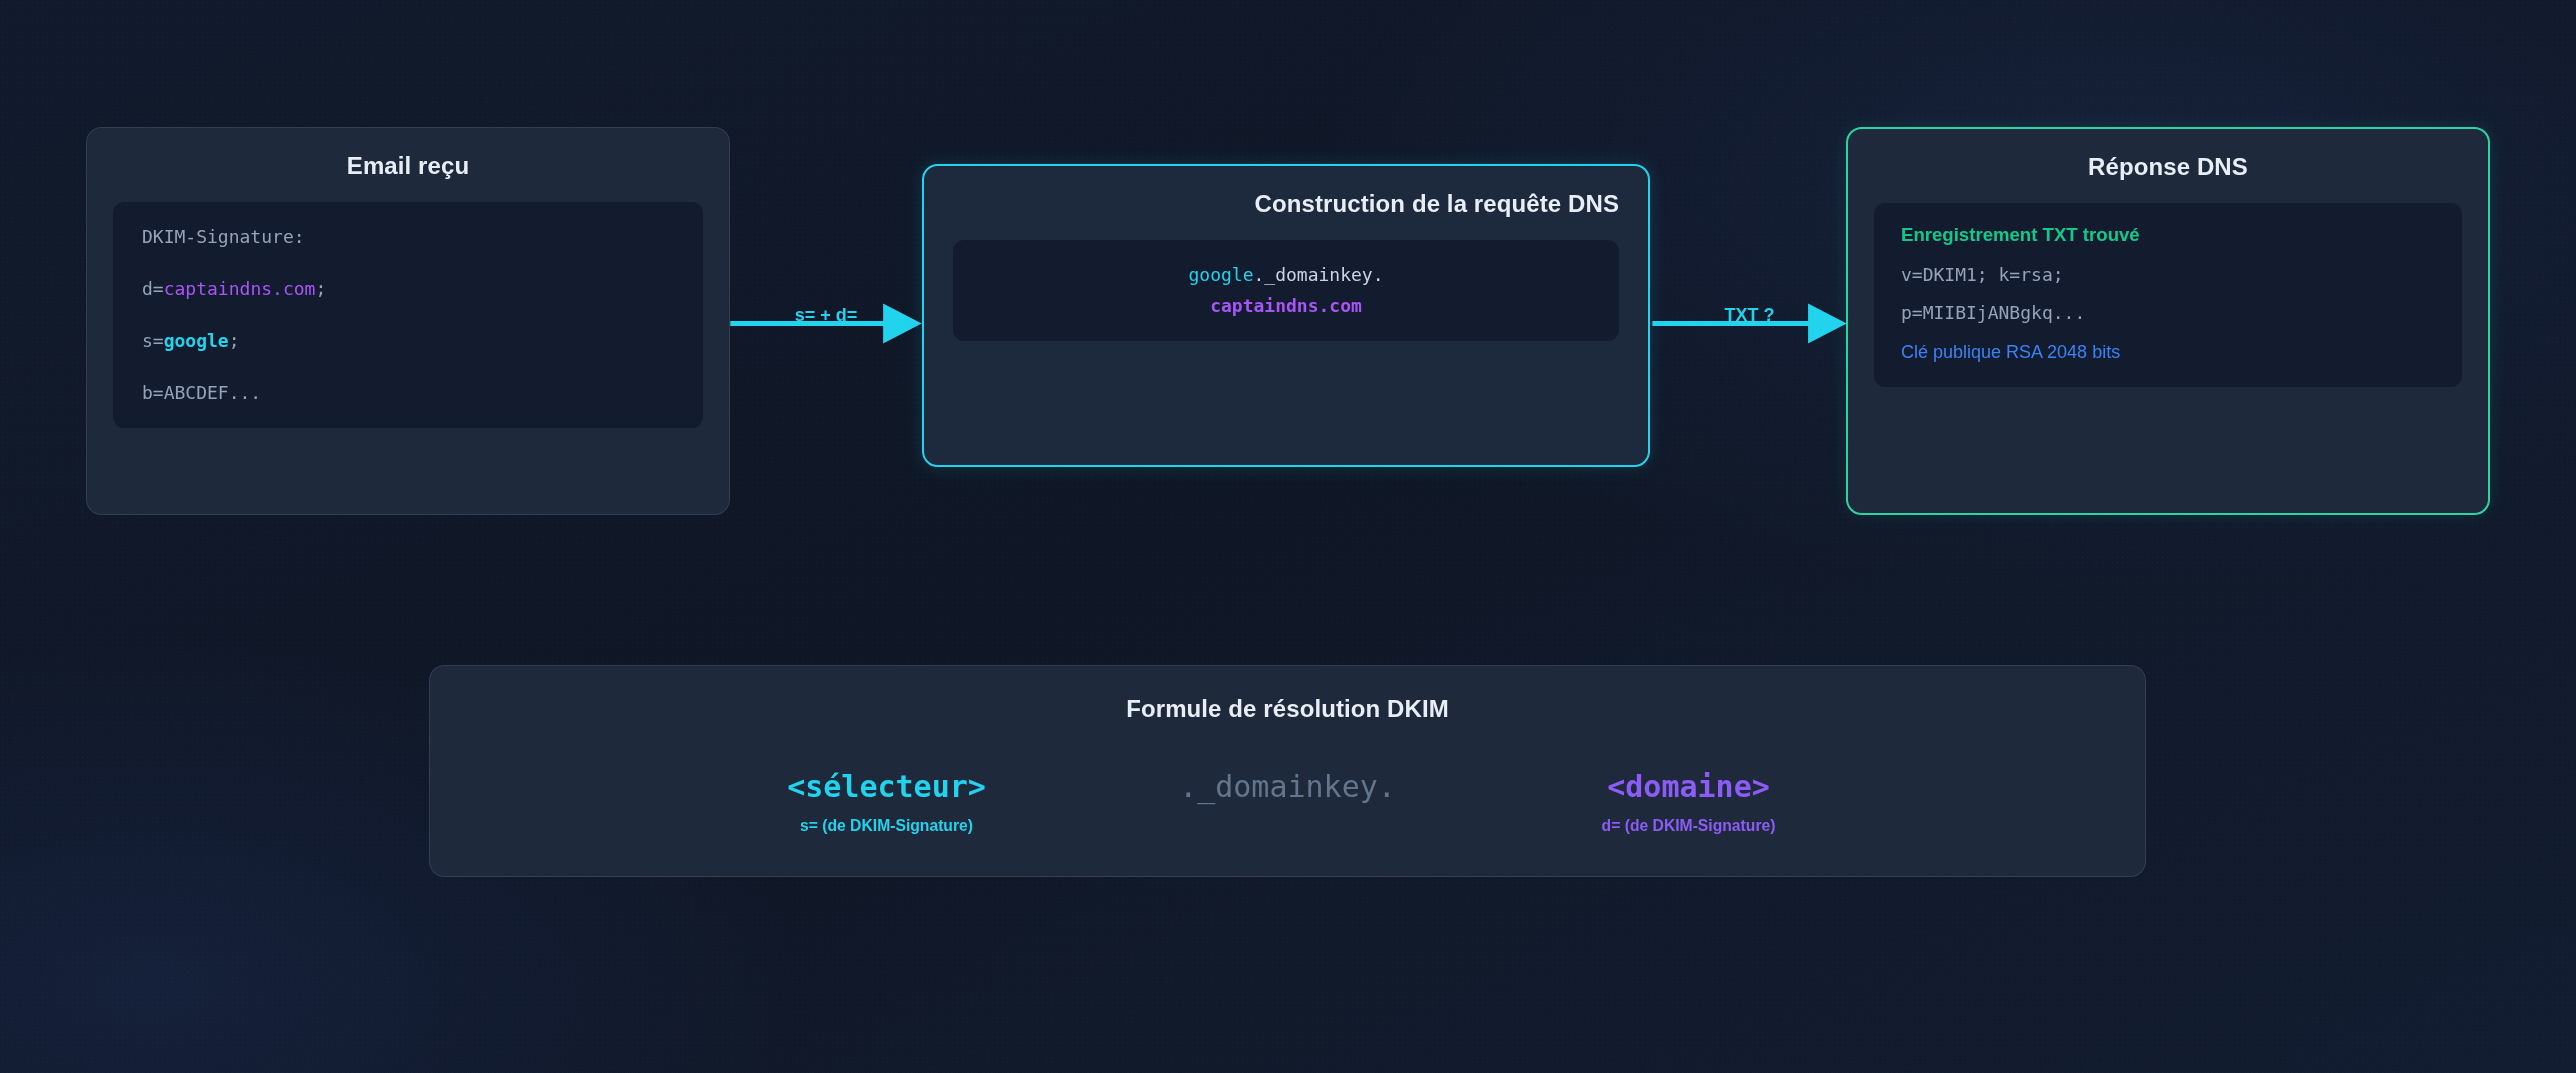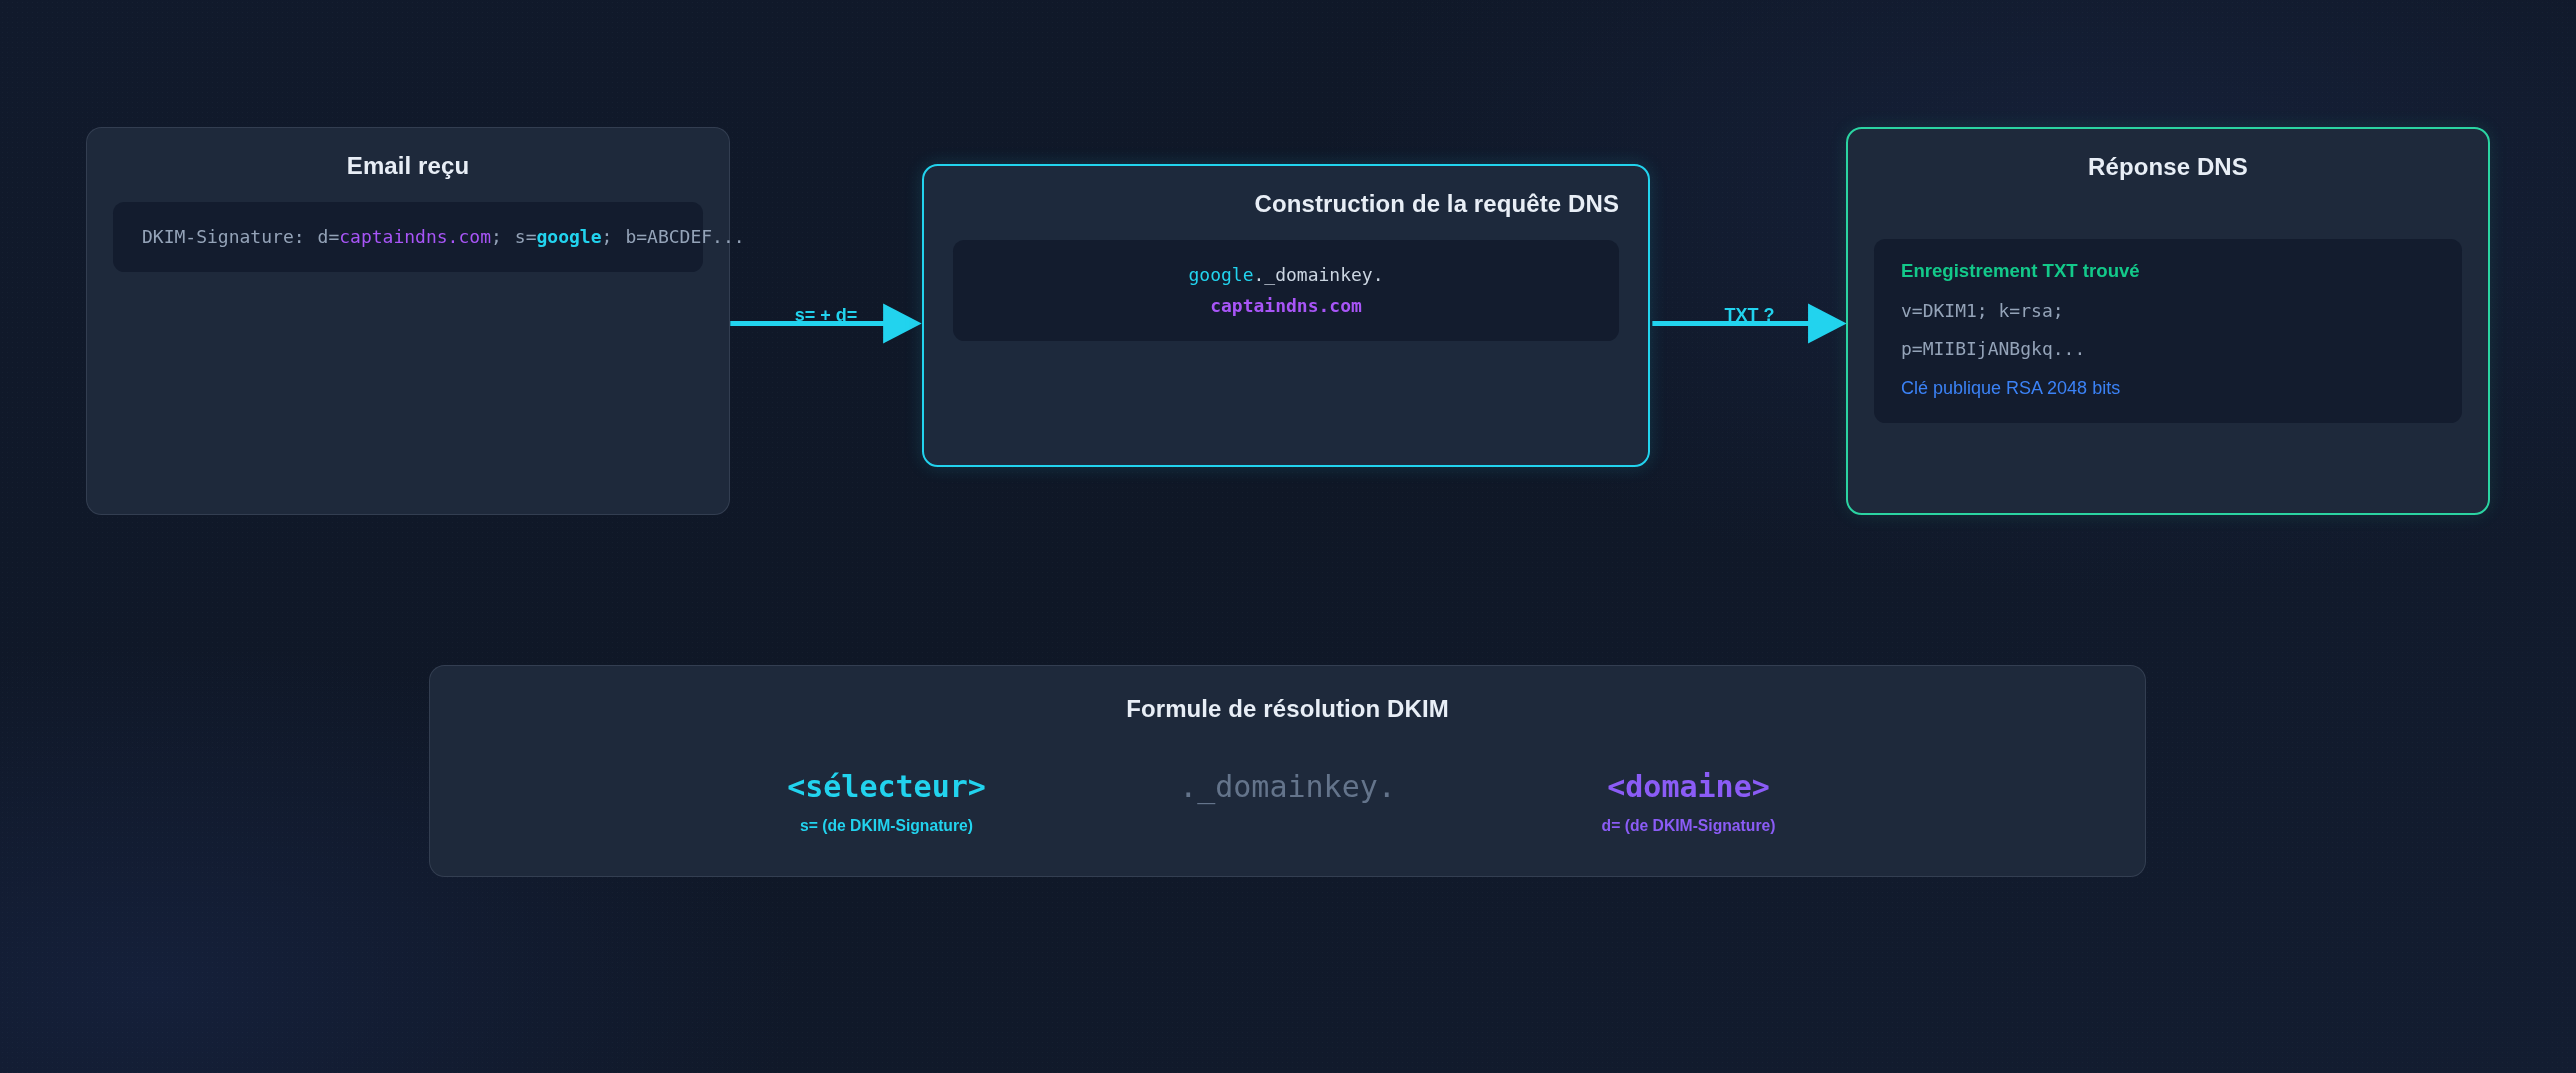--- a/index.html
+++ b/index.html
@@ -47,21 +47,20 @@
   }
   .card.accent-cyan {
     border: 2.1px solid #22d3ee;
     background: #1d293c;
     box-shadow: 0 0 18.6px rgba(34,211,238,.16);
   }
   .card.accent-green {
     border: 2.1px solid #2bd4a2;
     background: #1e293b;
     box-shadow: 0 0 18.6px rgba(43,212,162,.12);
-    gap: 36px;
   }
 
   .card-title {
     font-size: 24px;
     font-weight: 700;
     color: #e8eef6;
     letter-spacing: 0.1px;
     text-align: center;
     white-space: nowrap;
   }
@@ -86,21 +85,21 @@
 
   
   #card-email {
     left: 86px;  top: 127px;
     width: 644px; height: 388px;
     padding: 24px 26px 29px;
   }
   #card-email .card-title { margin-bottom: 21.5px; }
   #card-email .code-panel {
     padding: 26px 29px;
-    display: flex; flex-direction: row; gap: 13px;
+    display: flex; flex-direction: column; gap: 34px;
   }
 
   
   #card-query {
     left: 922px; top: 164px;
     width: 728px; height: 303px;
     padding: 24px 29px 29px;
     align-items: flex-end;
   }
   #card-query .card-title { margin-bottom: 21.5px; }

